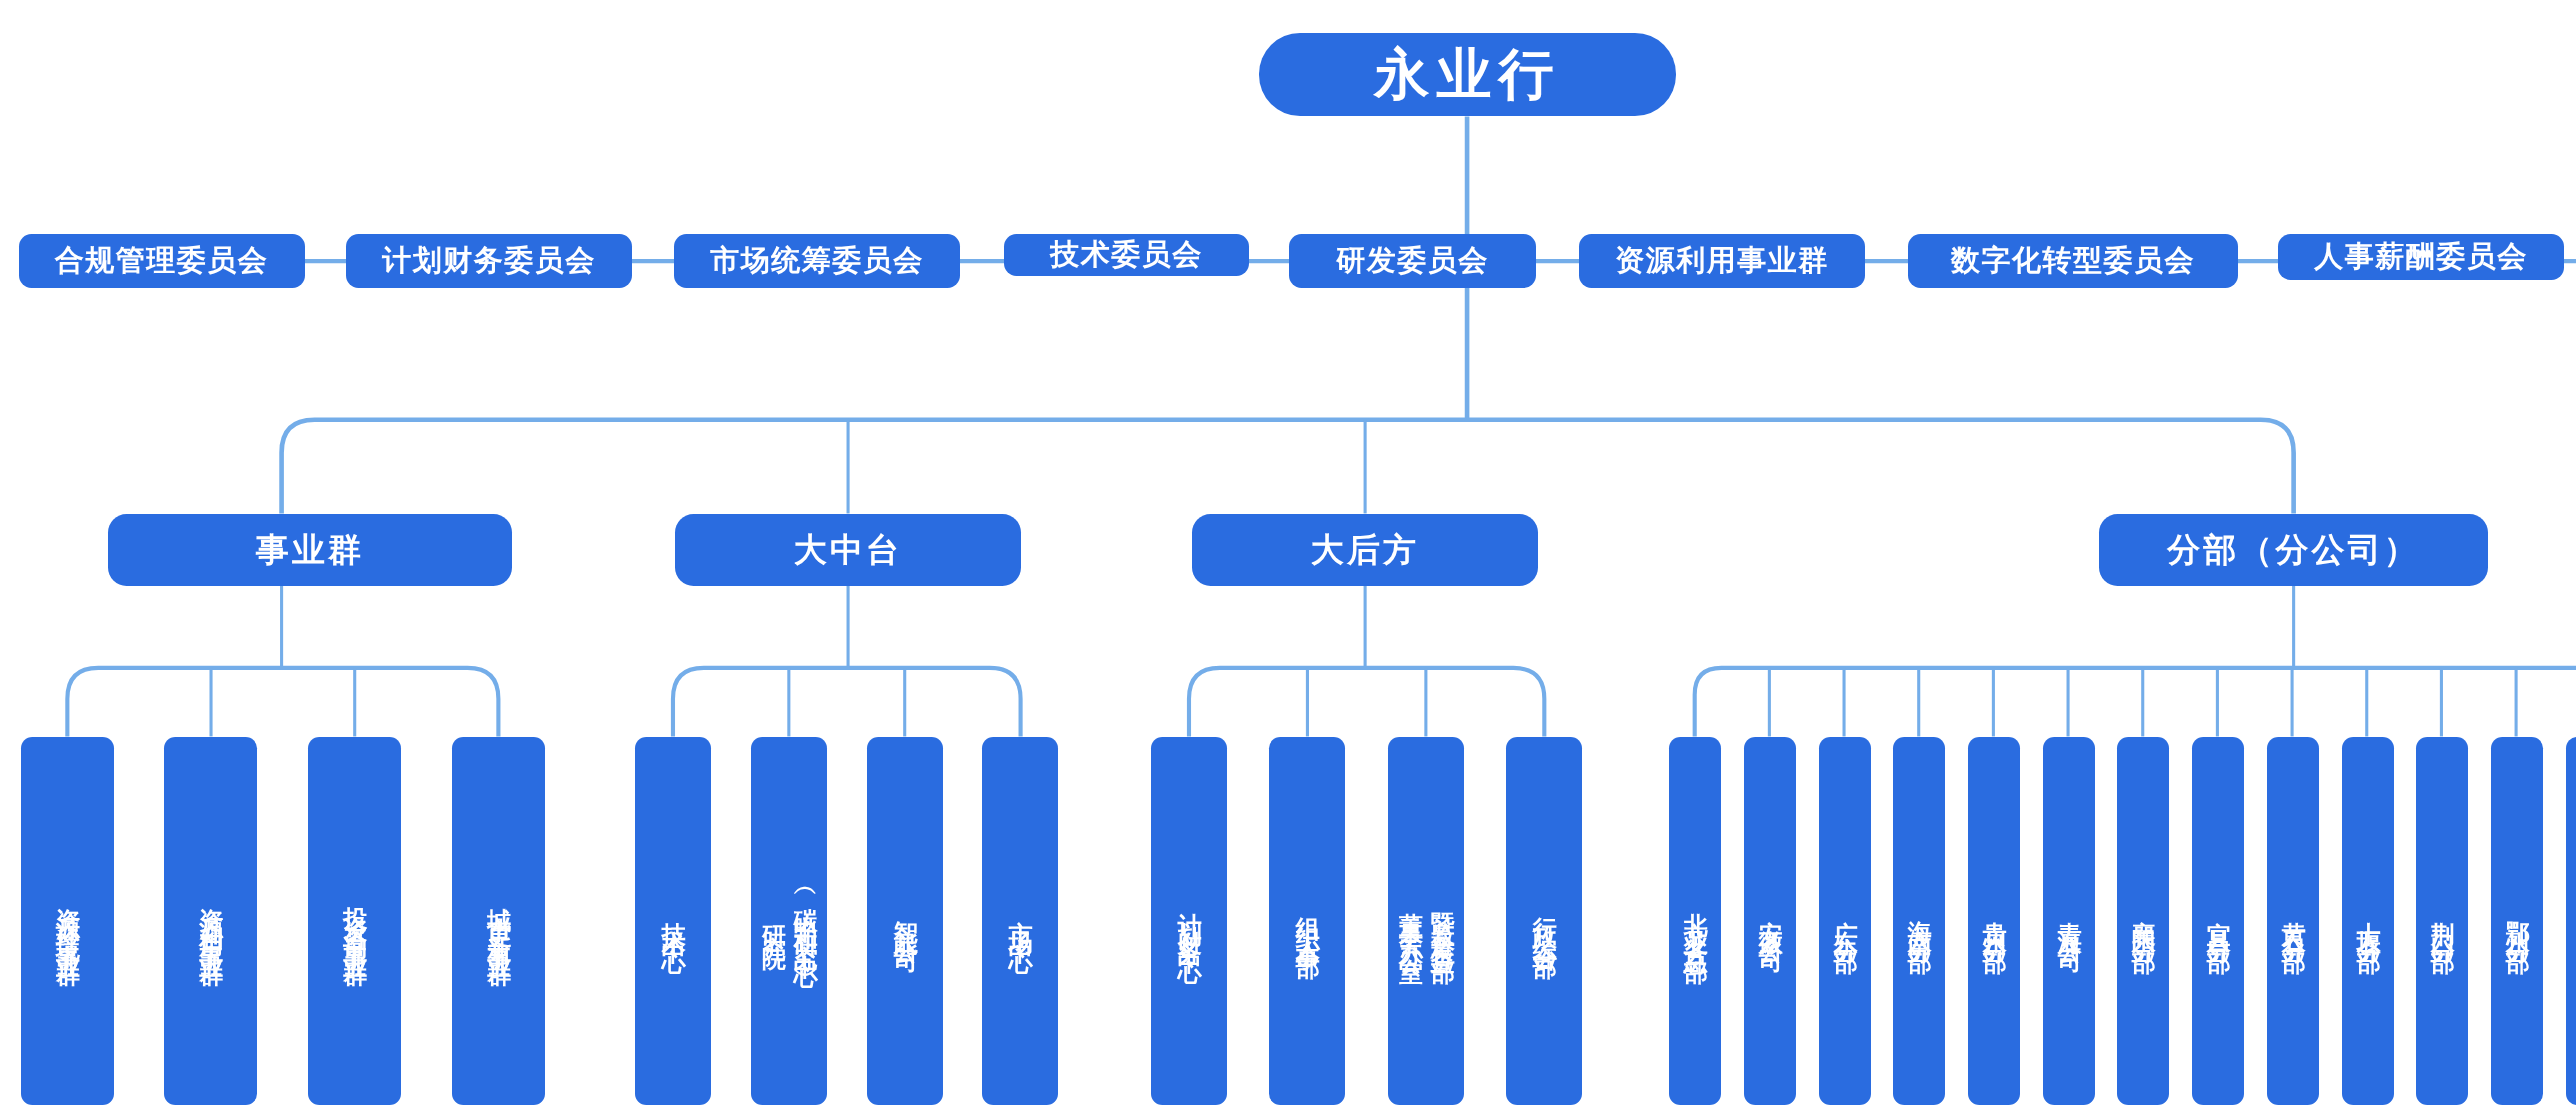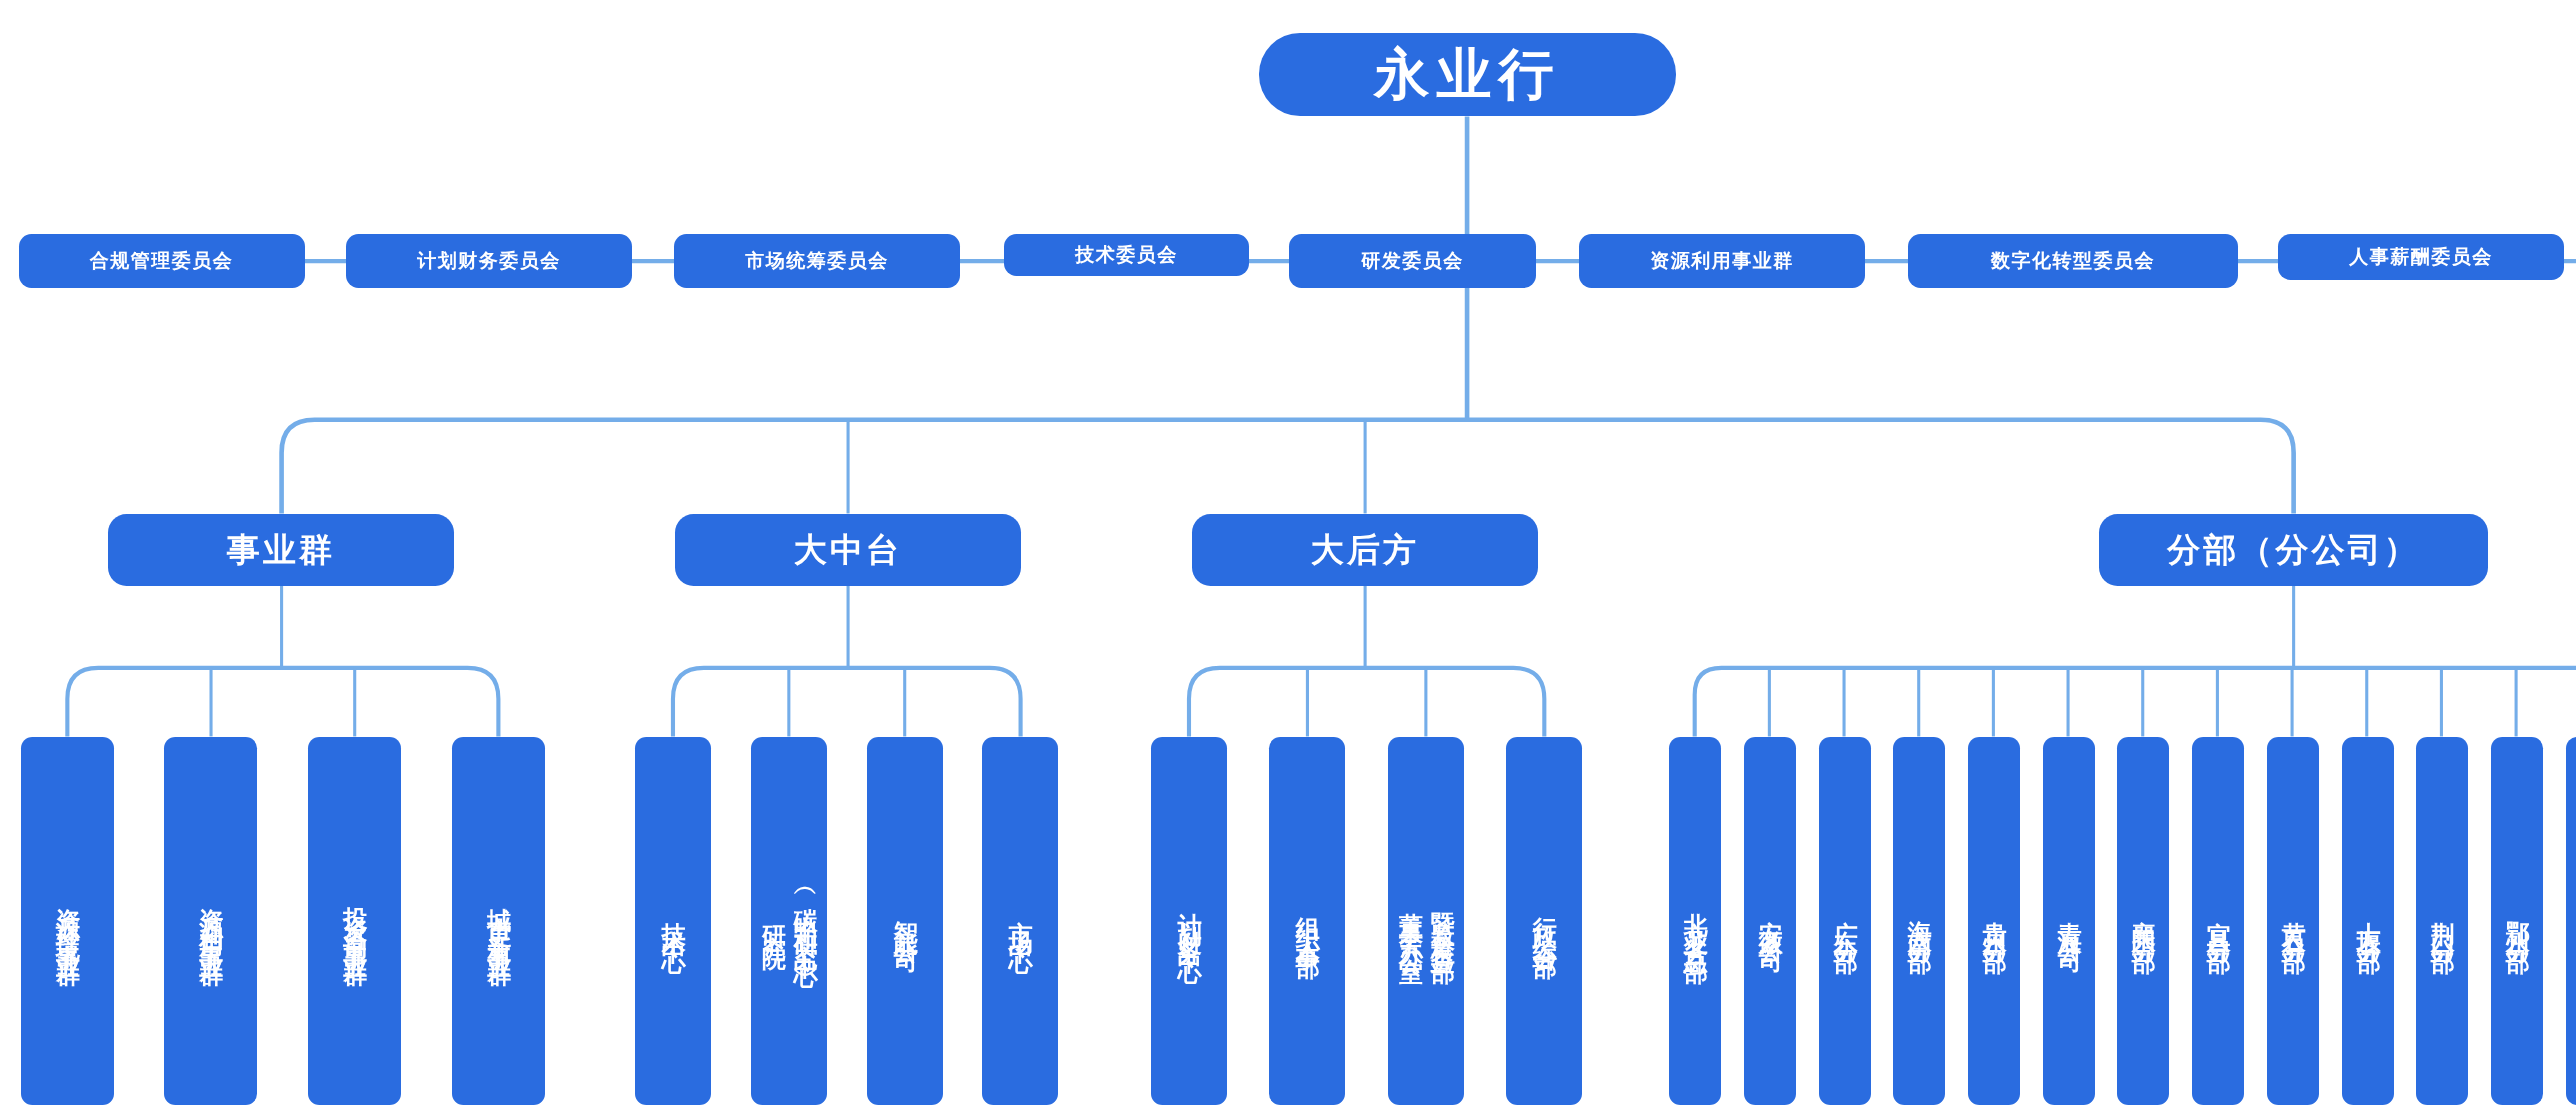--- a/index.html
+++ b/index.html
@@ -16,21 +16,21 @@
     position:absolute;
     background:var(--node-fill,#2a6ce0);
     color:var(--text,#ffffff);
     display:flex;align-items:center;justify-content:center;
     font-weight:700;box-sizing:border-box;
     border-radius:12.4px;
     z-index:2;
   }
   .node .node-label{display:block;}
   .root{border-radius:41px;font-size:55px;letter-spacing:7.2px;}
-  .committee{border-radius:12.4px;font-size:19px;letter-spacing:1.5px;}
+  .committee{border-radius:12.4px;font-size:29px;letter-spacing:1.5px;}
   .group{border-radius:18.5px;font-size:33px;letter-spacing:3.1px;}
   .leaf{border-radius:11.3px;font-size:24px;}
   .leaf .node-label{
     writing-mode:vertical-lr;
     text-orientation:mixed;
     letter-spacing:9.3px;
     line-height:1.32;
     white-space:pre-line;
     text-align:center;
   }
@@ -95,21 +95,21 @@
     </div>
     <div class="node committee" style="left: 1579px; top: 234px; width: 286px; height: 54px;">
       <span class="node-label">资源利用事业群</span>
     </div>
     <div class="node committee" style="left: 1908px; top: 234px; width: 330px; height: 54px;">
       <span class="node-label">数字化转型委员会</span>
     </div>
     <div class="node committee" style="left: 2278px; top: 234px; width: 286px; height: 46px;">
       <span class="node-label">人事薪酬委员会</span>
     </div>
-    <div class="node group" style="left: 108px; top: 514px; width: 346px; height: 72px;">
+    <div class="node group" style="left: 108px; top: 514px; width: 404px; height: 72px;">
       <span class="node-label">事业群</span>
     </div>
     <div class="node group" style="left: 675px; top: 514px; width: 346px; height: 72px;">
       <span class="node-label">大中台</span>
     </div>
     <div class="node group" style="left: 1192px; top: 514px; width: 346px; height: 72px;">
       <span class="node-label">大后方</span>
     </div>
     <div class="node group" style="left: 2099px; top: 514px; width: 389px; height: 72px;">
       <span class="node-label">分部（分公司）</span>

